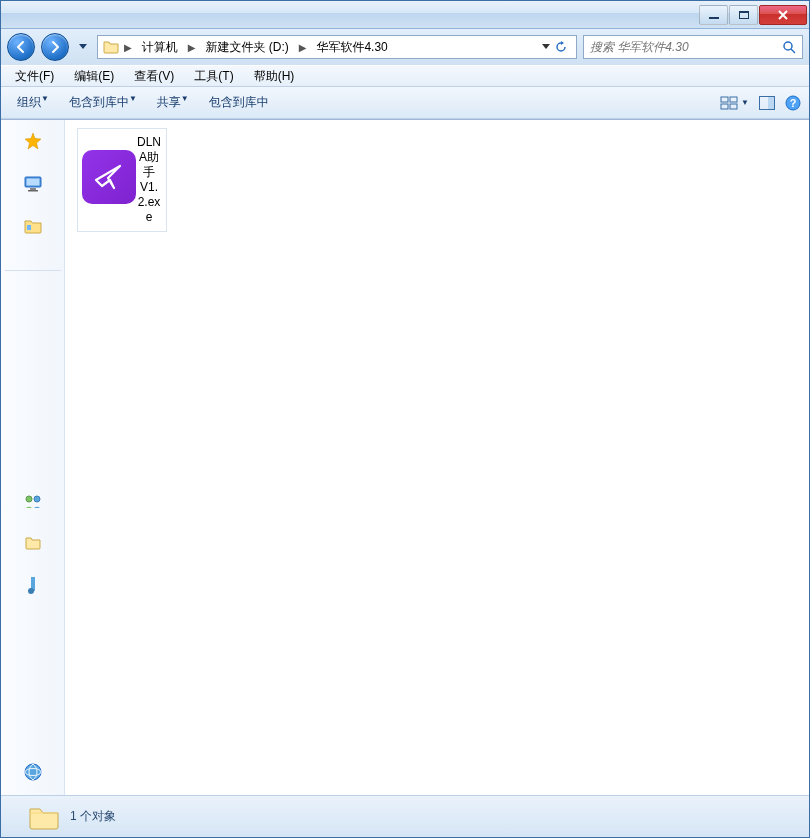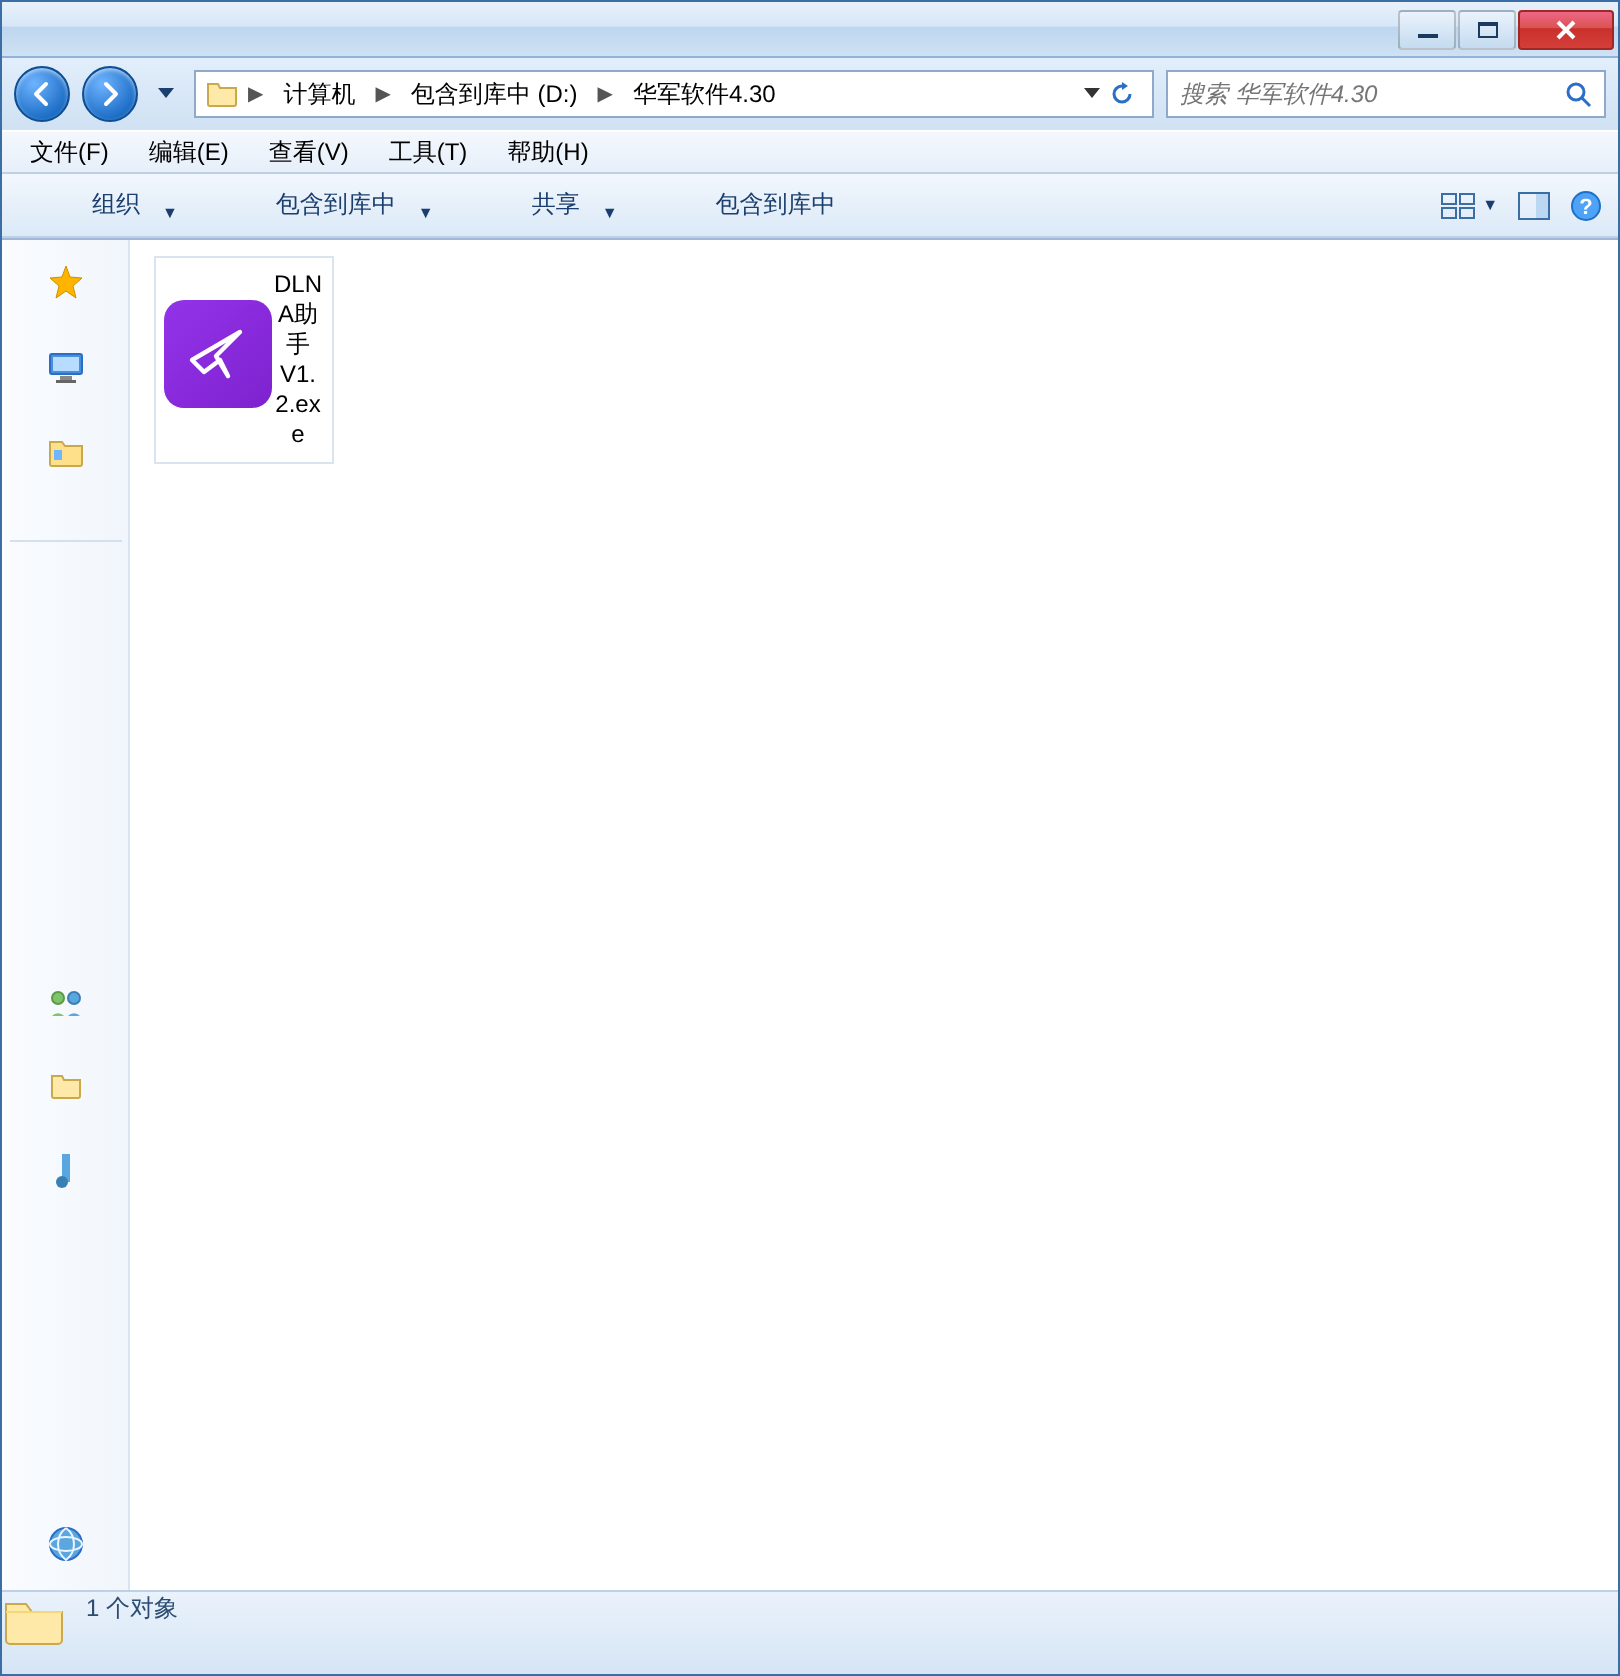--- a/index.html
+++ b/index.html
@@ -30,38 +30,38 @@
     .searchbox { width:220px; height:24px; background:#fff; border:1px solid #8fa9c9; display:flex; align-items:center; padding:0 6px; gap:6px; }
     .searchbox input { flex:1; border:none; outline:none; font-size:12px; font-style:italic; color:#7f1d1d; }
     .search-icon svg { stroke:#2a6fc7; fill:none; }
 
     
     .menubar { height:22px; background:linear-gradient(to bottom,#f4f8fd,#e6effa); border-top:1px solid #fff; border-bottom:1px solid #bcd1e8; display:flex; align-items:center; padding:0 4px; }
     .menuitem { padding:6px 10px; cursor:default; }
 
     
     .toolbar { height:32px; background:linear-gradient(to bottom,#f2f7fd,#dbe9f7); border-bottom:1px solid #bcd1e8; display:flex; align-items:center; padding:0 8px; gap:4px; }
-    .toolbtn { padding:3px 8px; display:flex; align-items:flex-end; gap:11px; color:#1a3e6e; cursor:default; border-radius:3px;margin-left:29px; }
+    .toolbtn { padding:3px 8px; display:flex; align-items:flex-start; gap:0; color:#1a3e6e; cursor:default; border-radius:3px; }
     .tool-drop { font-size:8px; color:#1a3e6e; }
     .toolbar-right { margin-left:auto; display:flex; align-items:center; gap:10px; }
     .tool-icon-btn { display:flex; align-items:center; gap:3px; }
 
     
     .body { flex:1; display:flex; background:#fff; border-top:1px solid #a0b8d6; overflow:hidden; }
     .sidebar { width:64px; background:linear-gradient(to right,#fafcff,#f1f6fc); border-right:1px solid #d8e4f0; display:flex; flex-direction:column; align-items:center; padding-top:12px; gap:26px; position:relative; }
     .side-divider { width:56px; height:1px; background:#d4e0ee; margin:10px 0; }
     .side-spacer-big { flex:0 0 160px; }
     .content { flex:1; background:#fff; position:relative; overflow:auto; }
     .file-tile { width:90px; border:1px solid #d8e4f0; padding:6px 4px; display:flex; flex-direction:row; align-items:center; position:absolute; left:12px; top:8px; background:#fff; }
     .file-tile .icon-box { width:64px; height:64px; display:flex; align-items:center; justify-content:center; margin-bottom:6px; }
     .app-icon { width:54px; height:54px; border-radius:10px; background:linear-gradient(135deg,#9333ea,#7e22ce); display:flex; align-items:center; justify-content:center; }
     .file-name { text-align:center; font-size:12px; line-height:15px; color:#000; word-break:break-all; }
 
     
-    .statusbar { height:42px; background:linear-gradient(to bottom,#eaf2fb,#d5e5f5); border-top:1px solid #bcd1e8; display:flex; padding:0 0; gap:10px; }
+    .statusbar { height:42px; background:linear-gradient(to bottom,#eaf2fb,#d5e5f5); border-top:1px solid #bcd1e8; display:flex; align-items:center; padding:0 27px; gap:10px; }
     .stat-folder { width:32px; height:28px; }
     .stat-text { color:#2b4c73; font-size:12px; }
 
     svg { display:block; }
     .icon-star { fill:#ffb400; stroke:#cc8f00; stroke-width:.5; }
   </style>
 </head>
 <body>
 
 <div class="window">
@@ -99,21 +99,21 @@
 
     <div class="breadcrumb">
       <span class="folder-icon">
         <svg viewBox="0 0 16 16">
             <path d="M1 3 h5 l1 2 h8 v8 a1 1 0 0 1 -1 1 h-12 a1 1 0 0 1 -1 -1 z" fill="#ffe9a8" stroke="#caa94a"></path>
           </svg>
       </span>
       <span class="crumb-arrow">▶</span>
       <span class="crumb">计算机</span>
       <span class="crumb-arrow">▶</span>
-      <span class="crumb">包含到库中 (D:)</span>
+      <span class="crumb">新建文件夹 (D:)</span>
       <span class="crumb-arrow">▶</span>
       <span class="crumb">华军软件4.30</span>
       <div class="bc-end">
         <span>
             <svg width="8" height="6" viewBox="0 0 8 6">
               <path d="M0 0 L8 0 L4 5 Z" fill="#333"></path>
             </svg>
           </span>
         <span>
             <svg width="14" height="14" viewBox="0 0 14 14">

